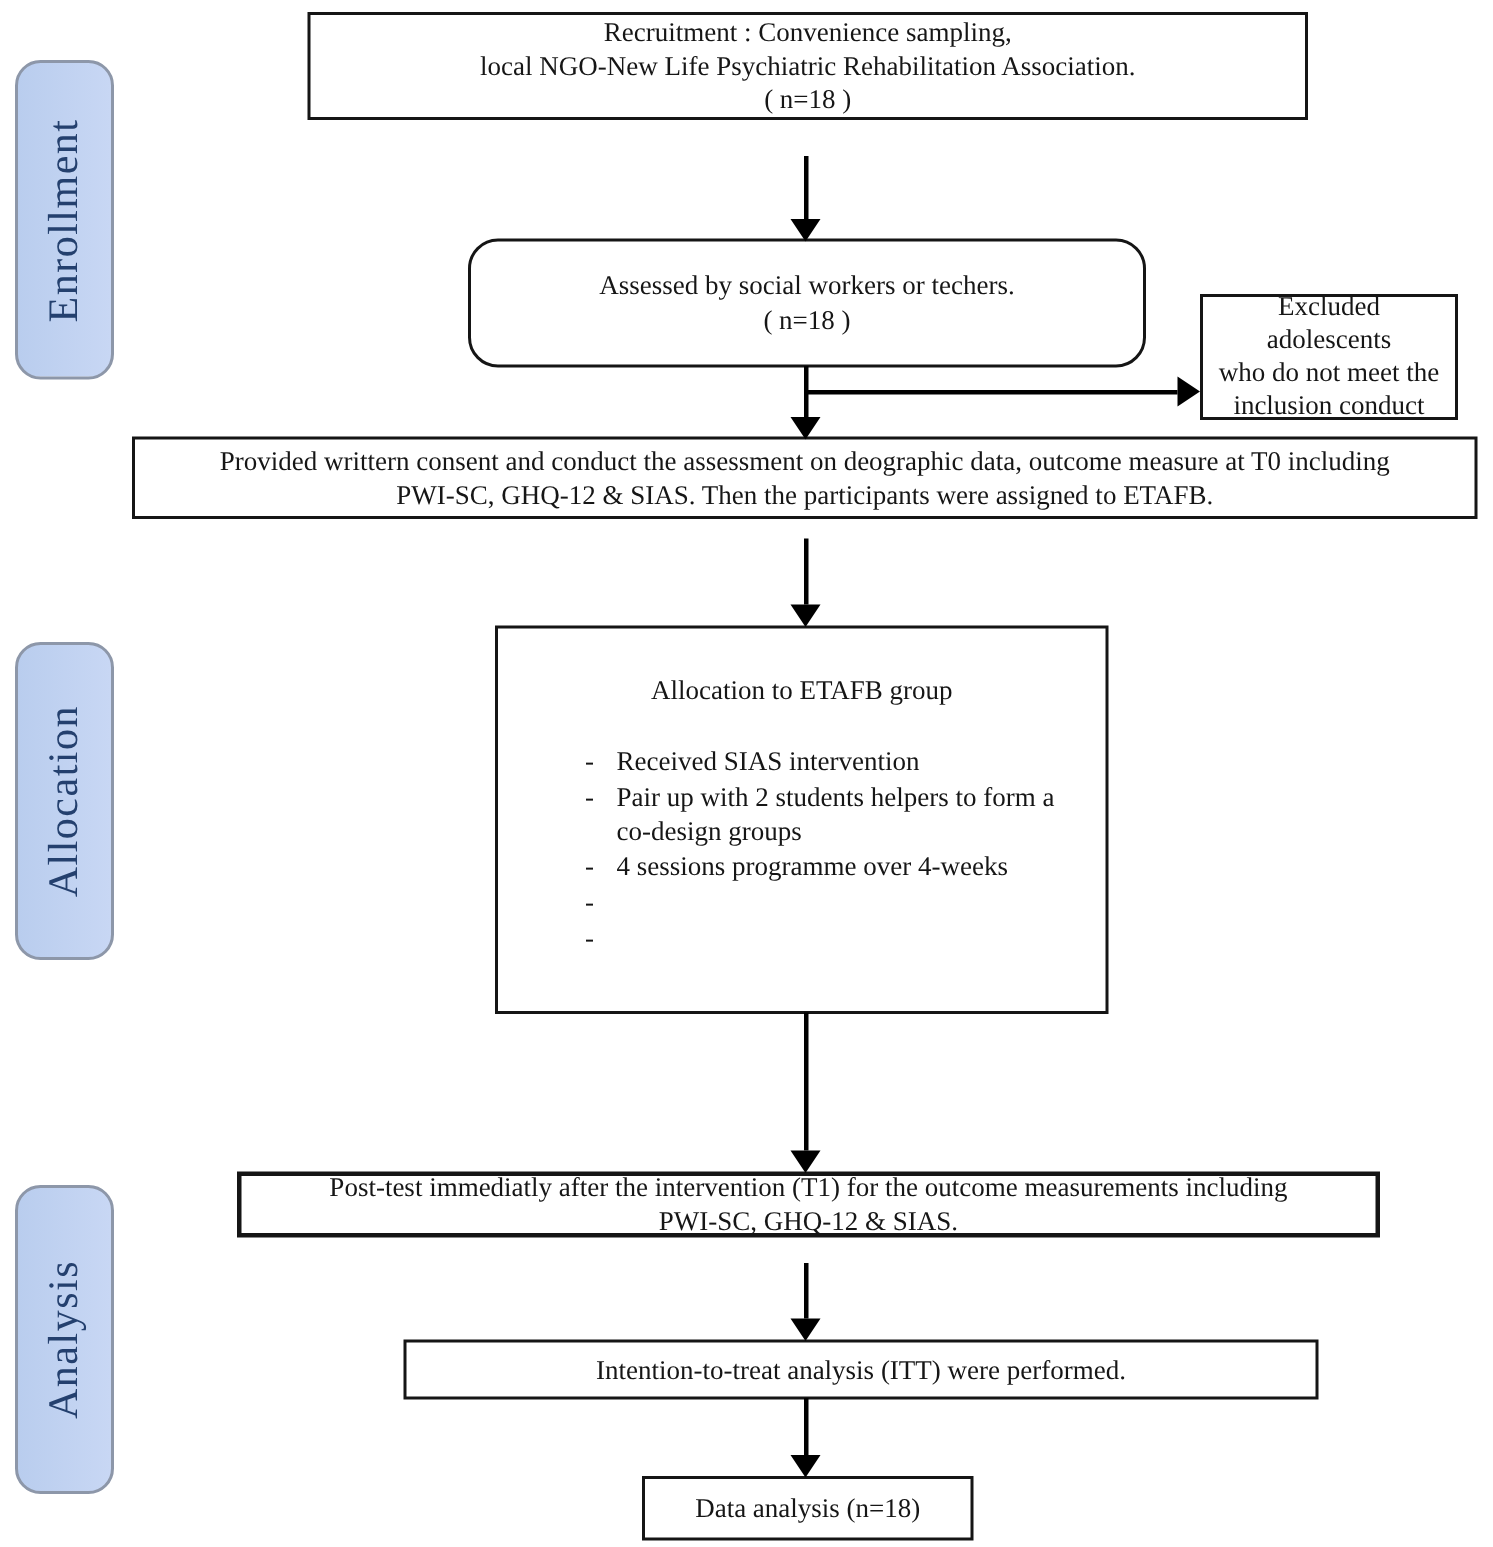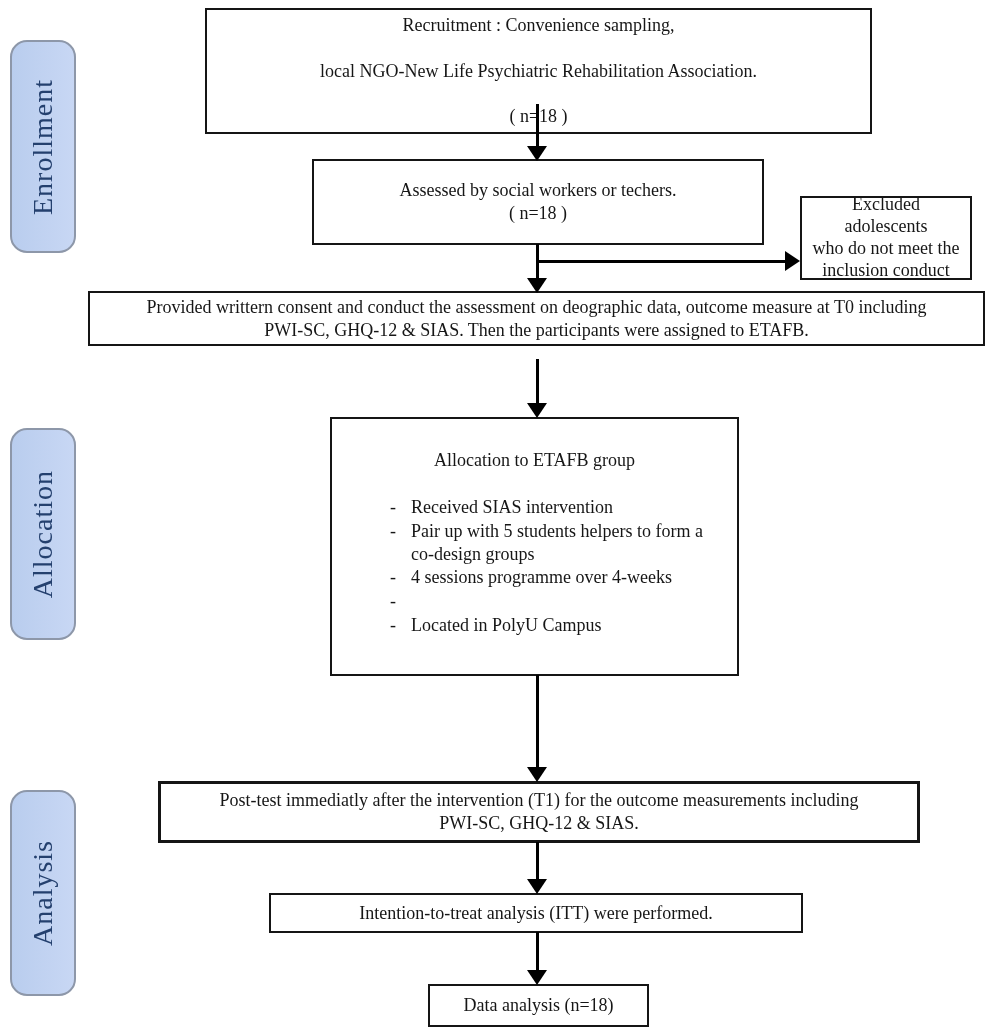--- a/index.html
+++ b/index.html
@@ -46,27 +46,27 @@
     background: #ffffff;
     display: flex;
     flex-direction: column;
     align-items: center;
     justify-content: center;
     text-align: center;
     font-size: 18px;
     line-height: 1.27;
     padding: 4px 8px;
   }
-  .box-recruitment { left: 205px; top: 8px;   width: 667px; height: 126px; justify-content: space-between; }
-  .box-assessed    { left: 312px; top: 159px; width: 452px; height: 86px; }
+  .box-recruitment { left: 205px; top: 8px;   width: 667px; height: 72px; }
+  .box-assessed    { left: 312px; top: 159px; width: 452px; height: 86px; border-radius: 20px; }
   .box-excluded    { left: 800px; top: 196px; width: 172px; height: 84px; line-height: 1.22; }
   .box-consent     { left: 88px;  top: 291px; width: 897px; height: 55px; }
   .box-allocation  { left: 330px; top: 417px; width: 409px; height: 259px; }
-  .box-posttest    { left: 158px; top: 781px; width: 762px; height: 62px; border-width: 3px; }
-  .box-itt         { left: 269px; top: 893px; width: 534px; height: 40px; }
+  .box-posttest    { left: 158px; top: 781px; width: 762px; height: 44px; border-width: 3px; }
+  .box-itt         { left: 269px; top: 893px; width: 610px; height: 40px; }
   .box-data        { left: 428px; top: 984px; width: 221px; height: 43px; }
 
   
   .alloc-title { text-align: center; margin-top: 12px; }
   .alloc-bullets {
     align-self: stretch;
     margin: 24px 6px 18px 50px;
     text-align: left;
   }
   .bullet-row { display: flex; gap: 15px; margin-bottom: 1px; }
@@ -151,32 +151,31 @@
     <div class="alloc-title">
       <div>Allocation to ETAFB group</div>
     </div>
     <div class="alloc-bullets">
       <div class="bullet-row">
         <span class="bullet-marker">-</span>
         <span class="bullet-text">Received SIAS intervention</span>
       </div>
       <div class="bullet-row">
         <span class="bullet-marker">-</span>
-        <span class="bullet-text">Pair up with 5 students helpers to form a co-design groups</span>
+        <span class="bullet-text">Pair up with 2 students helpers to form a co-design groups</span>
       </div>
       <div class="bullet-row">
         <span class="bullet-marker">-</span>
         <span class="bullet-text">4 sessions programme over 4-weeks</span>
       </div>
       <div class="bullet-row">
         <span class="bullet-marker">-</span>
       </div>
       <div class="bullet-row">
         <span class="bullet-marker">-</span>
-        <span class="bullet-text">Located in PolyU Campus</span>
       </div>
     </div>
   </div>
 
   <div class="box box-posttest">
     <div>Post-test immediatly after the intervention (T1) for the outcome measurements including</div>
     <div>PWI-SC, GHQ-12 &amp; SIAS.</div>
   </div>
 
   <div class="box box-itt">

